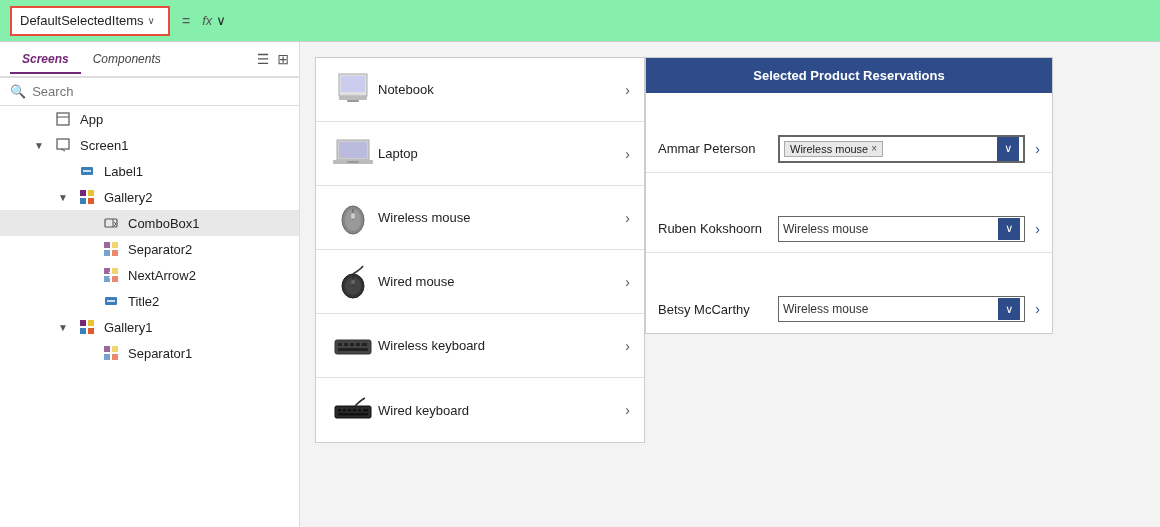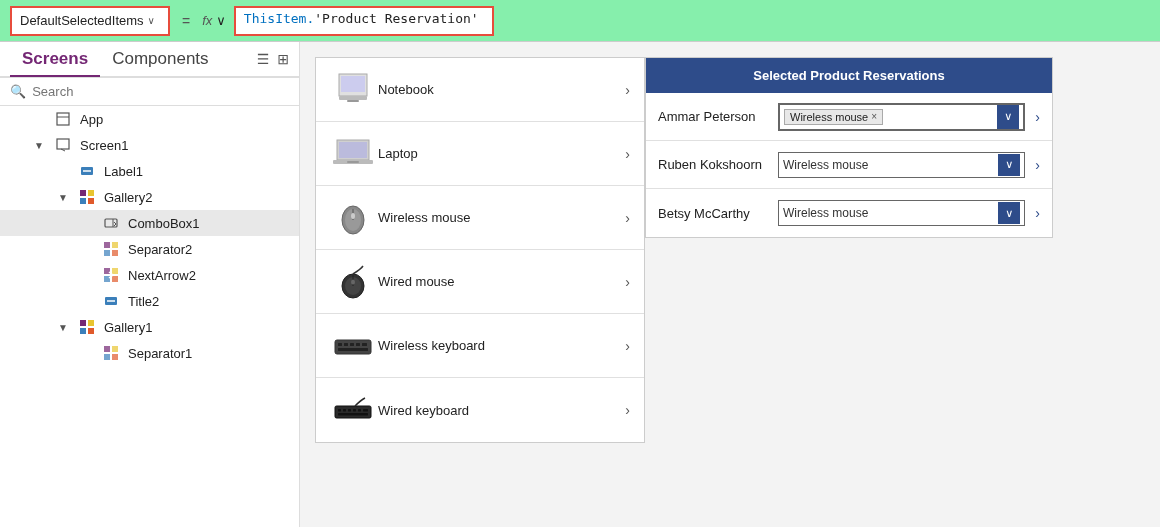--- a/index.html
+++ b/index.html
@@ -27,22 +27,22 @@
     
     .main-layout { display: flex; height: calc(527px - 42px); }
 
     
     .sidebar {
       width: 300px; min-width: 300px; background: #fff; border-right: 1px solid #ddd;
       display: flex; flex-direction: column; overflow: hidden;
     }
     .sidebar-tabs { display: flex; align-items: center; border-bottom: 2px solid #ddd; padding: 0 10px; height: 36px; gap: 0; }
     .sidebar-tab {
-      padding: 6px 12px; font-size: 17px; cursor: pointer; border-bottom: 2px solid transparent;
-      margin-bottom: -2px; color: #444;
+      padding: 6px 12px; font-size: 12px; cursor: pointer; border-bottom: 2px solid transparent;
+      margin-bottom: -2px; color: #444; font-style: italic;
     }
     .sidebar-tab.active { border-bottom: 2px solid #742774; color: #742774; font-weight: 600; }
     .sidebar-tab-icons { margin-left: auto; display: flex; gap: 8px; align-items: center; }
     .sidebar-tab-icon { color: #555; cursor: pointer; font-size: 14px; }
 
     .sidebar-search {
       display: flex; align-items: center; border-bottom: 1px solid #ddd;
       padding: 6px 10px; gap: 6px; background: #fff;
     }
     .sidebar-search input {
@@ -83,21 +83,21 @@
     .right-panel {
       background: #fff; width: 408px; margin-left: 0; border: 1px solid #ccc;
       display: flex; flex-direction: column;
     }
     .right-panel-header {
       background: #2e4c8a; color: #fff; text-align: center;
       padding: 10px; font-size: 13px; font-weight: 600;
     }
     .right-panel-row {
       display: flex; align-items: center; padding: 8px 12px;
-      border-bottom: 1px solid #e0e0e0; gap: 10px; min-height: 48px;
+      border-bottom: 1px solid #e0e0e0; gap: 10px; min-height: 48px; margin-top: 32px;
     }
     .right-panel-row:last-child { border-bottom: none; }
     .person-name { width: 110px; font-size: 13px; color: #222; flex-shrink: 0; }
     .combo-area { flex: 1; position: relative; }
 
     
     .combo-box {
       display: flex; align-items: center; border: 1.5px solid #666;
       background: #fff; height: 26px; font-size: 12px; padding: 0 4px;
       width: 100%;
@@ -133,23 +133,20 @@
 <div class="formula-bar">
   <div class="formula-property-select">
     <span>DefaultSelectedItems</span>
     <span class="chevron">∨</span>
   </div>
   <span class="formula-eq">=</span>
   <div class="formula-fx">
     <span class="fx-icon"><em>f</em>x</span>
     <span>∨</span>
   </div>
-  <div class="formula-input">
-    <span style="color:#0070c0;">ThisItem.</span><span>'Product Reservation'</span>
-  </div>
 </div>
 
 <div class="main-layout">
 
   <div class="sidebar">
 
     <div class="sidebar-tabs">
       <div class="sidebar-tab active">Screens</div>
       <div class="sidebar-tab">Components</div>
       <div class="sidebar-tab-icons">

